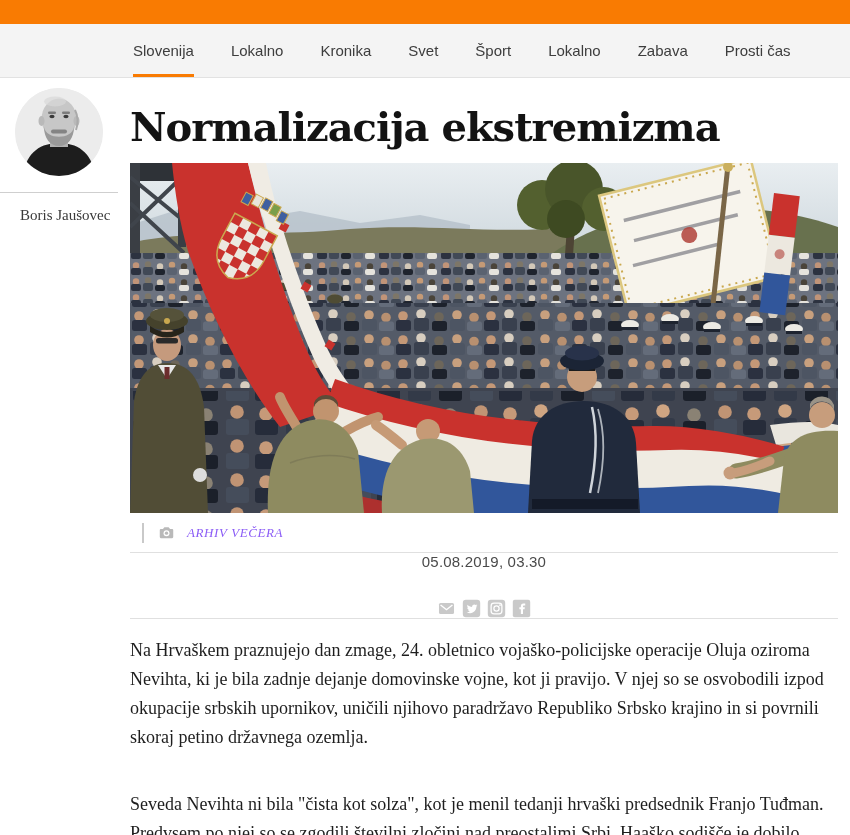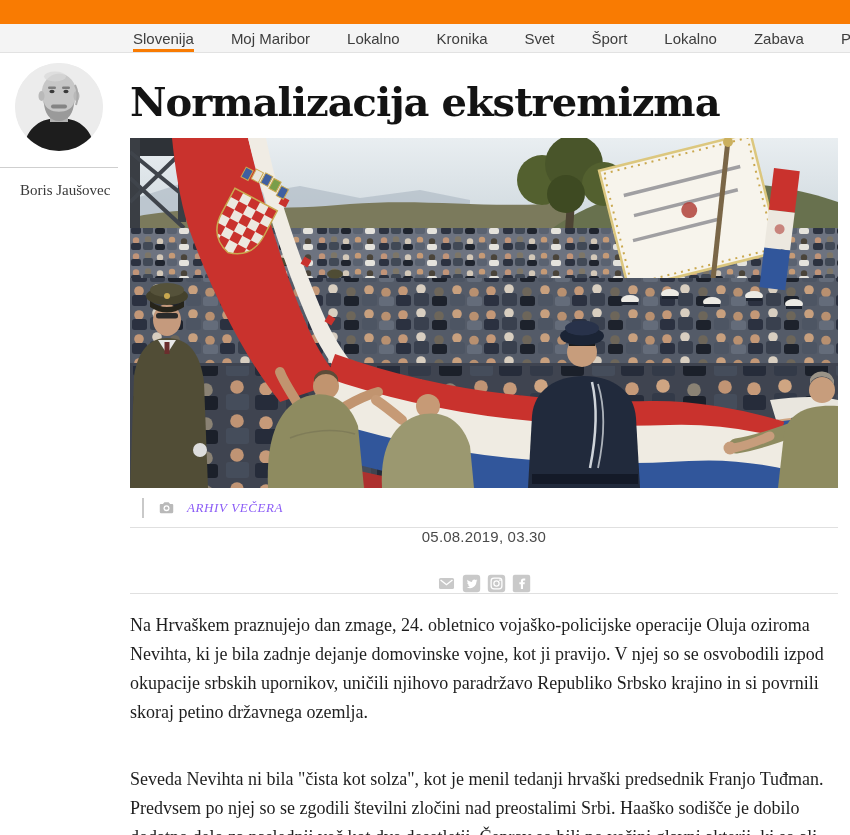--- a/index.html
+++ b/index.html
@@ -3,21 +3,21 @@
 <meta charset="utf-8">
 <style>
   * { box-sizing: border-box; }
   html,body { margin:0; padding:0; }
   body {
     width:850px; height:835px; overflow:hidden; background:#fff;
     font-family:"Liberation Sans", sans-serif;
   }
   .topbar { height:24px; background:#f97b02; }
   .navbar {
-    height:29px; background:#f4f4f4; border-bottom:1px solid #e2e2e2;
+    height:54px; background:#f4f4f4; border-bottom:1px solid #e2e2e2;
     display:flex; align-items:stretch; padding-left:133px;
     white-space:nowrap; overflow:hidden;
   }
   .nav-item {
     display:flex; align-items:center; margin-right:37px;
     font-size:15px; color:#3d3d3d; cursor:pointer;
     border-bottom:3px solid transparent; padding-top:3px;
   }
   .nav-item.active { border-bottom-color:#f97b02; }
   .layout { display:flex; }
@@ -62,21 +62,20 @@
   }
   .article-body p { margin:0 0 38px 0; }
 </style>
 </head>
 <body>
 
 <div class="topbar"></div>
 
 <div class="navbar">
   <div class="nav-item active">Slovenija</div>
-  <div class="nav-item">Moj Maribor</div>
   <div class="nav-item">Lokalno</div>
   <div class="nav-item">Kronika</div>
   <div class="nav-item">Svet</div>
   <div class="nav-item">Šport</div>
   <div class="nav-item">Lokalno</div>
   <div class="nav-item">Zabava</div>
   <div class="nav-item">Prosti čas</div>
 </div>
 
 <div class="layout">

